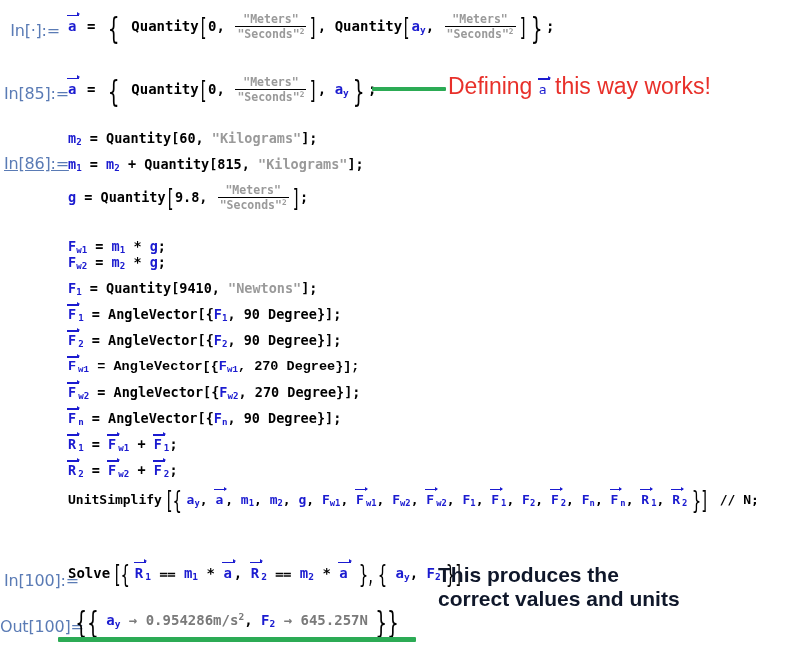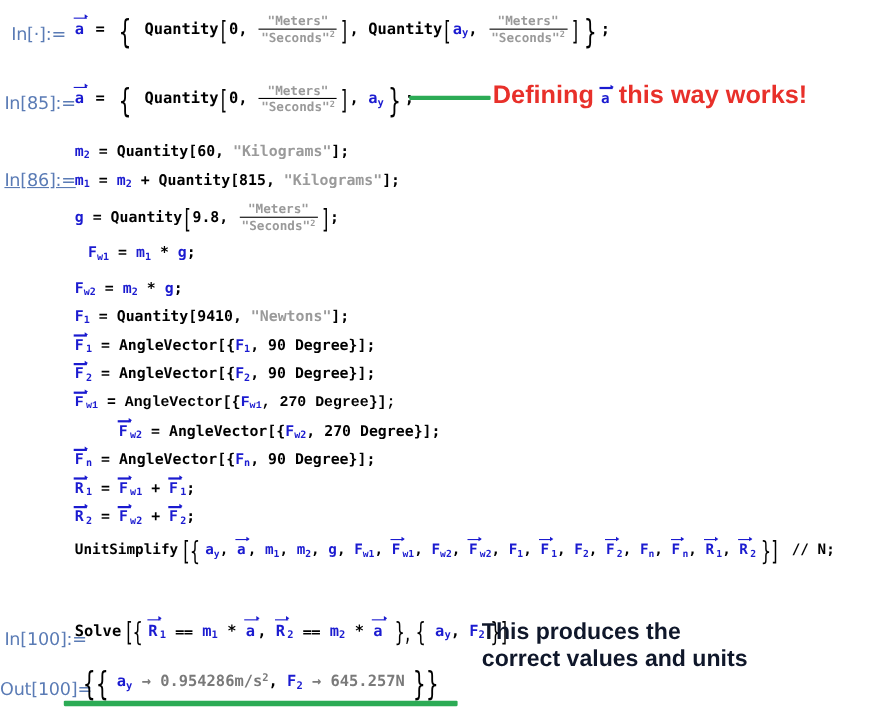--- a/index.html
+++ b/index.html
@@ -93,21 +93,21 @@
     top: -0.5px;
   }
   .frac .num { display: block; padding: 0 2px 1px 2px; color: #9a9a9a; }
   .frac .den { display: block; padding: 1px 2px 0 2px; border-top: 1.4px solid #000; color: #9a9a9a; }
 
   
   .ann-red {
     position: absolute;
     color: #e8302a;
     font-family: "Liberation Sans", sans-serif;
-    font-weight: bold;
+    font-weight: normal;
     font-size: 23px;
     white-space: nowrap;
   }
   .ann-green {
     position: absolute;
     color: #0f172a;
     font-family: "Liberation Sans", sans-serif;
     font-weight: bold;
     font-size: 21px;
     line-height: 1.12;
@@ -194,21 +194,21 @@
   <div class="code" style="left:68px; top:184px;">
     <span class="sym">g</span>
     <span>=</span>
     <span>Quantity</span><span class="br h15">[</span><span>9.8,</span>
     <span class="frac">
       <span class="num str">"Meters"</span>
       <span class="den str"><span>"Seconds"</span><sup>2</sup></span>
     </span><span class="br h15">]</span><span>;</span>
   </div>
 
-  <div class="code" style="left:68px; top:224px;margin-left:12px;">
+  <div class="code" style="left:68px; top:240px;">
     <span class="sym"><span>F</span><sub>w1</sub></span>
     <span>=</span>
     <span class="sym"><span>m</span><sub>1</sub></span>
     <span>*</span>
     <span class="sym">g</span><span>;</span>
   </div>
 
   <div class="code" style="left:68px; top:256px;">
     <span class="sym"><span>F</span><sub>w2</sub></span>
     <span>=</span>
@@ -238,21 +238,21 @@
     <span>90 Degree</span><span>}];</span>
   </div>
 
   <div class="code" style="left:68px; top:360px;font-family:Liberation Mono, monospace;">
     <span class="sym"><span class="vec vecw">F</span><sub>w1</sub></span>
     <span>=</span>
     <span>AngleVector</span><span>[{</span><span class="sym"><span>F</span><sub>w1</sub></span><span>,</span>
     <span>270 Degree</span><span>}];</span>
   </div>
 
-  <div class="code" style="left:68px; top:386px;margin-left:40px;">
+  <div class="code" style="left:68px; top:386px;">
     <span class="sym"><span class="vec vecw">F</span><sub>w2</sub></span>
     <span>=</span>
     <span>AngleVector</span><span>[{</span><span class="sym"><span>F</span><sub>w2</sub></span><span>,</span>
     <span>270 Degree</span><span>}];</span>
   </div>
 
   <div class="code" style="left:68px; top:412px;">
     <span class="sym"><span class="vec vecw">F</span><sub>n</sub></span>
     <span>=</span>
     <span>AngleVector</span><span>[{</span><span class="sym"><span>F</span><sub>n</sub></span><span>,</span>

